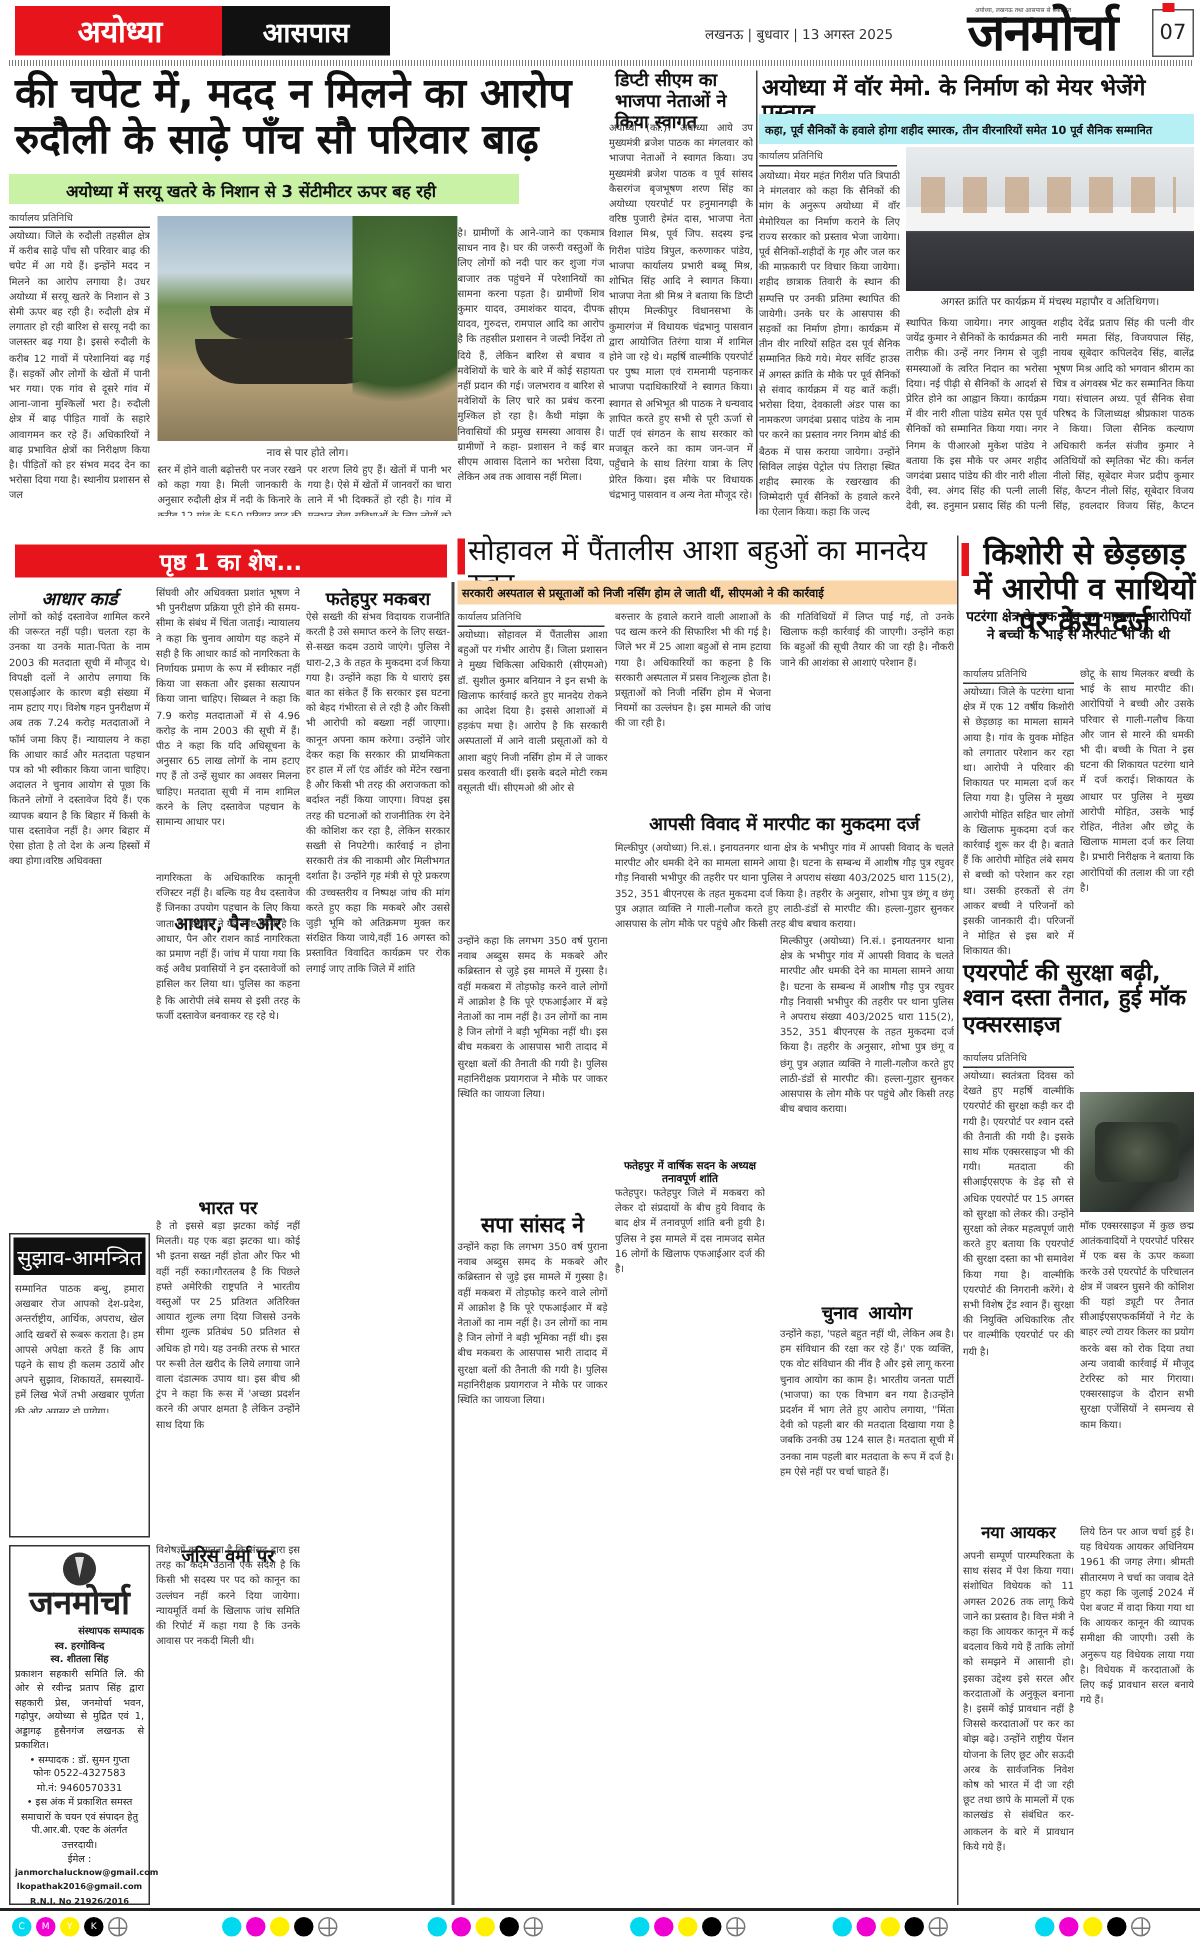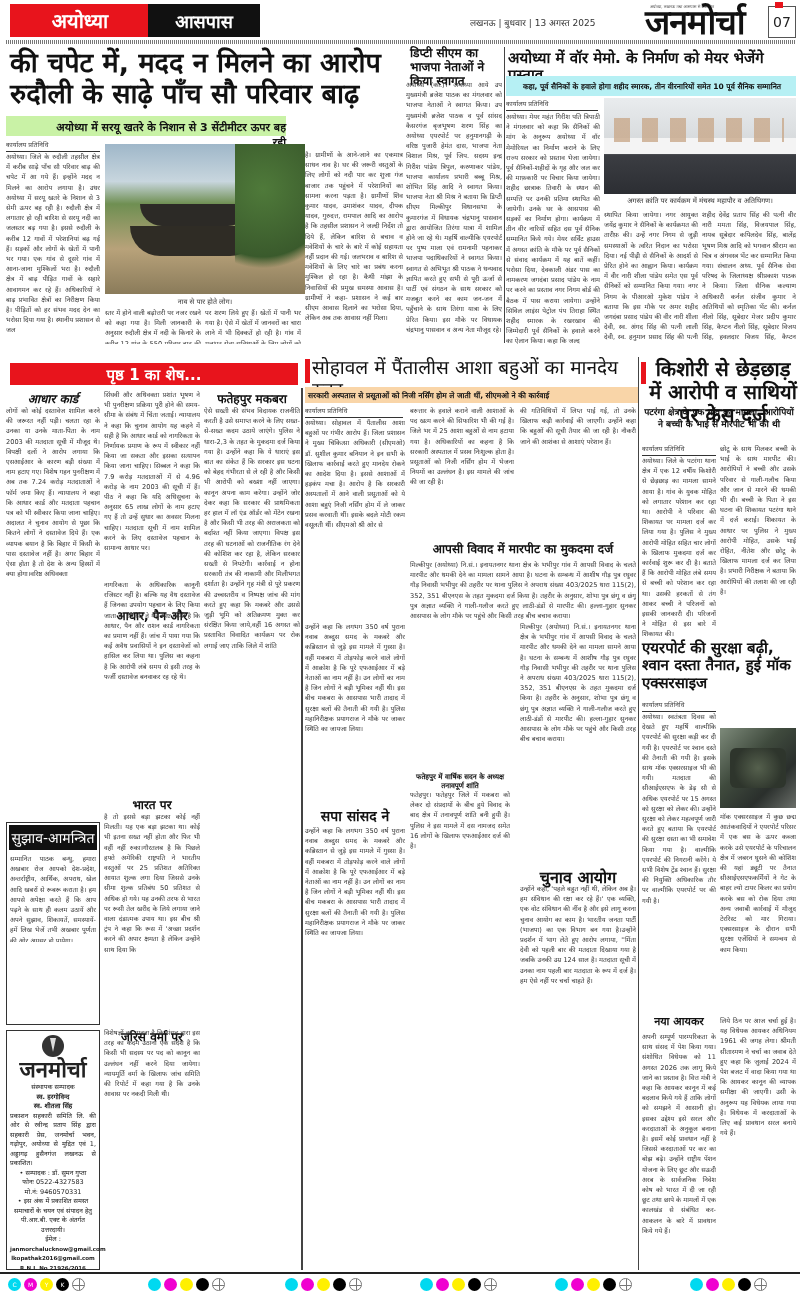--- a/index.html
+++ b/index.html
@@ -40,39 +40,39 @@
 <div class="abs mast-tag">अयोध्या, लखनऊ तथा आसपास से प्रकाशित</div>
 <div class="abs masthead">जनमोर्चा</div>
 <div class="abs pageno">07</div>
 <div class="abs pageno-flag"></div>
 <div class="abs dotted-rule"></div>
 
 <div class="abs headline" style="left:10px;top:47px;width:390px;font-size:27px;">
   <div>की चपेट में, मदद न मिलने का आरोप</div>
   <div>रुदौली के साढ़े पाँच सौ परिवार बाढ़</div>
 </div>
-<div class="abs subhead-band" style="left:6px;top:116px;width:280px;height:20px;background:#c9f2a6;font-size:11px;padding:3px 0 0 38px;text-align:right;">अयोध्या में सरयू खतरे के निशान से 3 सेंटीमीटर ऊपर बह रही</div>
+<div class="abs subhead-band" style="left:6px;top:116px;width:340px;height:20px;background:#c9f2a6;font-size:11px;padding:3px 0 0 38px;">अयोध्या में सरयू खतरे के निशान से 3 सेंटीमीटर ऊपर बह रही</div>
 <div class="abs byline" style="left:6px;top:140px;width:94px;">कार्यालय प्रतिनिधि</div>
 <div class="abs col-text" style="left:6px;top:152px;width:94px;height:192px;">अयोध्या। जिले के रुदौली तहसील क्षेत्र में करीब साढ़े पाँच सौ परिवार बाढ़ की चपेट में आ गये हैं। इन्होंने मदद न मिलने का आरोप लगाया है। उधर अयोध्या में सरयू खतरे के निशान से 3 सेमी ऊपर बह रही है। रुदौली क्षेत्र में लगातार हो रही बारिश से सरयू नदी का जलस्तर बढ़ गया है। इससे रुदौली के करीब 12 गावों में परेशानियां बढ़ गई हैं। सड़कों और लोगों के खेतों में पानी भर गया। एक गांव से दूसरे गांव में आना-जाना मुश्किलों भरा है। रुदौली क्षेत्र में बाढ़ पीड़ित गावों के सहारे आवागमन कर रहे हैं। अधिकारियों ने बाढ़ प्रभावित क्षेत्रों का निरीक्षण किया है। पीड़ितों को हर संभव मदद देन का भरोसा दिया गया है। स्थानीय प्रशासन से जल</div>
 <div class="abs photo" style="left:105px;top:144px;width:200px;height:150px;background:linear-gradient(180deg,#9fb7c9 0%,#c8d6de 25%,#6f8f52 40%,#b8a27a 70%,#8a7b5a 100%);">
   <div style="position:absolute;left:35px;top:60px;width:110px;height:22px;background:#2c2a26;border-radius:0 0 30px 30px;"></div>
   <div style="position:absolute;left:25px;top:82px;width:130px;height:30px;background:#2f2c25;border-radius:0 0 40px 40px;"></div>
   <div style="position:absolute;right:0;top:0;width:70px;height:150px;background:radial-gradient(circle at 40% 30%,#4f7a3a 0%,#3a5a2c 60%,transparent 70%);"></div>
 </div>
 <div class="abs caption" style="left:105px;top:297px;width:200px;">नाव से पार होते लोग।</div>
 <div class="abs col-text" style="left:105px;top:308px;width:96px;height:36px;">स्तर में होने वाली बढ़ोत्तरी पर नजर रखने को कहा गया है। मिली जानकारी के अनुसार रुदौली क्षेत्र में नदी के किनारे के करीब 12 गांव के 550 परिवार बाढ़ की चपेट में हैं। कैथी मांझा के कई परिवार रौनाही तटबंध</div>
 <div class="abs col-text" style="left:205px;top:308px;width:96px;height:36px;">पर शरण लिये हुए हैं। खेतों में पानी भर गया है। ऐसे में खेतों में जानवरों का चारा लाने में भी दिक्कतें हो रही है। गांव में मूलभूत सेवा-सुविधाओं के लिए लोगों को खासी जद्दोजहद करने पड़ रही है। चारों तरफ पानी भरा हुआ</div>
 <div class="abs col-text" style="left:305px;top:150px;width:98px;height:194px;">है। ग्रामीणों के आने-जाने का एकमात्र साधन नाव है। घर की जरूरी वस्तुओं के लिए लोगों को नदी पार कर शुजा गंज बाजार तक पहुंचने में परेशानियों का सामना करना पड़ता है। ग्रामीणों शिव कुमार यादव, उमाशंकर यादव, दीपक यादव, गुरुदत्त, रामपाल आदि का आरोप है कि तहसील प्रशासन ने जल्दी निर्देश तो दिये हैं, लेकिन बारिश से बचाव व मवेशियों के चारे के बारे में कोई सहायता नहीं प्रदान की गई। जलभराव व बारिश से मवेशियों के लिए चारे का प्रबंध करना मुश्किल हो रहा है। कैथी मांझा के निवासियों की प्रमुख समस्या आवास है। ग्रामीणों ने कहा- प्रशासन ने कई बार सीएम आवास दिलाने का भरोसा दिया, लेकिन अब तक आवास नहीं मिला।</div>
 
 <div class="abs headline" style="left:410px;top:47px;width:100px;font-size:12px;">डिप्टी सीएम का भाजपा नेताओं ने किया स्वागत</div>
 <div class="abs col-text" style="left:406px;top:80px;width:96px;height:264px;">अयोध्या (का.)। अयोध्या आये उप मुख्यमंत्री ब्रजेश पाठक का मंगलवार को भाजपा नेताओं ने स्वागत किया। उप मुख्यमंत्री ब्रजेश पाठक व पूर्व सांसद कैसरगंज बृजभूषण शरण सिंह का अयोध्या एयरपोर्ट पर हनुमानगढ़ी के वरिष्ठ पुजारी हेमंत दास, भाजपा नेता विशाल मिश्र, पूर्व जिप. सदस्य इन्द्र गिरीश पांडेय त्रिपुल, करुणाकर पांडेय, भाजपा कार्यालय प्रभारी बब्बू मिश्र, शोभित सिंह आदि ने स्वागत किया। भाजपा नेता श्री मिश्र ने बताया कि डिप्टी सीएम मिल्कीपुर विधानसभा के कुमारगंज में विधायक चंद्रभानु पासवान द्वारा आयोजित तिरंगा यात्रा में शामिल होने जा रहे थे। महर्षि वाल्मीकि एयरपोर्ट पर पुष्प माला एवं रामनामी पहनाकर भाजपा पदाधिकारियों ने स्वागत किया। स्वागत से अभिभूत श्री पाठक ने धन्यवाद ज्ञापित करते हुए सभी से पूरी ऊर्जा से पार्टी एवं संगठन के साथ सरकार को मजबूत करने का काम जन-जन में पहुँचाने के साथ तिरंगा यात्रा के लिए प्रेरित किया। इस मौके पर विधायक चंद्रभानु पासवान व अन्य नेता मौजूद रहे।</div>
 <div class="abs vrule" style="left:504px;top:47px;width:1px;height:296px;"></div>
 
 <div class="abs headline" style="left:508px;top:50px;width:290px;font-size:15px;">अयोध्या में वॉर मेमो. के निर्माण को मेयर भेजेंगे प्रस्ताव</div>
-<div class="abs subhead-band" style="left:506px;top:76px;width:290px;height:20px;background:#b6f0f4;font-size:7.5px;padding:5px 2px 0 4px;text-align:center;">कहा, पूर्व सैनिकों के हवाले होगा शहीद स्मारक, तीन वीरनारियों समेत 10 पूर्व सैनिक सम्मानित</div>
+<div class="abs subhead-band" style="left:506px;top:76px;width:290px;height:20px;background:#b6f0f4;font-size:7.5px;padding:5px 2px 0 4px;">कहा, पूर्व सैनिकों के हवाले होगा शहीद स्मारक, तीन वीरनारियों समेत 10 पूर्व सैनिक सम्मानित</div>
 <div class="abs byline" style="left:506px;top:99px;width:92px;">कार्यालय प्रतिनिधि</div>
 <div class="abs col-text" style="left:506px;top:112px;width:94px;height:232px;">अयोध्या। मेयर महंत गिरीश पति त्रिपाठी ने मंगलवार को कहा कि सैनिकों की मांग के अनुरूप अयोध्या में वॉर मेमोरियल का निर्माण कराने के लिए राज्य सरकार को प्रस्ताव भेजा जायेगा। पूर्व सैनिकों-शहीदों के गृह और जल कर की माफ़कारी पर विचार किया जायेगा। शहीद छात्राक तिवारी के स्थान की सम्पत्ति पर उनकी प्रतिमा स्थापित की जायेगी। उनके घर के आसपास की सड़कों का निर्माण होगा। कार्यक्रम में तीन वीर नारियों सहित दस पूर्व सैनिक सम्मानित किये गये। मेयर सर्विट हाउस में अगस्त क्रांति के मौके पर पूर्व सैनिकों से संवाद कार्यक्रम में यह बातें कहीं। भरोसा दिया, देवकाली अंडर पास का नामकरण जगदंबा प्रसाद पांडेय के नाम पर करने का प्रस्ताव नगर निगम बोर्ड की बैठक में पास कराया जायेगा। उन्होंने सिविल लाइंस पेट्रोल पंप तिराहा स्थित शहीद स्मारक के रखरखाव की जिम्मेदारी पूर्व सैनिकों के हवाले करने का ऐलान किया। कहा कि जल्द</div>
 <div class="abs photo" style="left:604px;top:98px;width:192px;height:96px;background:linear-gradient(180deg,#e9ecee 0%,#d7dadc 45%,#3b3d42 60%,#2c2e33 100%);">
   <div style="position:absolute;left:0;top:40px;width:192px;height:16px;background:#f4f4f4;"></div>
   <div style="position:absolute;left:10px;top:20px;width:170px;height:24px;background:repeating-linear-gradient(90deg,#c9a98b 0 16px,transparent 16px 28px);opacity:.8"></div>
 </div>
 <div class="abs caption" style="left:604px;top:196px;width:192px;">अगस्त क्रांति पर कार्यक्रम में मंचस्थ महापौर व अतिथिगण।</div>
 <div class="abs col-text" style="left:604px;top:210px;width:94px;height:134px;">स्थापित किया जायेगा। नगर आयुक्त जयेंद्र कुमार ने सैनिकों के कार्यक्रमत की तारीफ़ की। उन्हें नगर निगम से जुड़ी समस्याओं के त्वरित निदान का भरोसा दिया। नई पीढ़ी से सैनिकों के आदर्श से प्रेरित होने का आह्वान किया। कार्यक्रम में वीर नारी शीला पांडेय समेत एस पूर्व सैनिकों को सम्मानित किया गया। नगर निगम के पीआरओ मुकेश पांडेय ने बताया कि इस मौके पर अमर शहीद जगदंबा प्रसाद पांडेय की वीर नारी शीला देवी, स्व. अंगद सिंह की पत्नी लाली देवी, स्व. हनुमान प्रसाद सिंह की पत्नी प्रतिमा देवी, अवकाश प्राप्त</div>
 <div class="abs col-text" style="left:702px;top:210px;width:94px;height:134px;">शहीद देवेंद्र प्रताप सिंह की पत्नी वीर नारी ममता सिंह, विजयपाल सिंह, नायब सूबेदार कपिलदेव सिंह, बालेंद्र भूषण मिश्र आदि को भगवान श्रीराम का चित्र व अंगवस्त्र भेंट कर सम्मानित किया गया। संचालन अध्य. पूर्व सैनिक सेवा परिषद के जिलाध्यक्ष श्रीप्रकाश पाठक ने किया। जिला सैनिक कल्याण अधिकारी कर्नल संजीव कुमार ने अतिथियों को स्मृतिका भेंट की। कर्नल नीलो सिंह, सूबेदार मेजर प्रदीप कुमार सिंह, कैप्टन नीलो सिंह, सूबेदार विजय सिंह, हवलदार विजय सिंह, कैप्टन जगदीश प्रसाद द्विवेदी आदि ने कार्यक्रम को संबोधित किया।</div>
 
@@ -94,21 +94,21 @@
   <div class="suggest-head">सुझाव-आमन्त्रित</div>
   <div class="col-text" style="padding:2px 3px;height:90px;">सम्मानित पाठक बन्धु, हमारा अखबार रोज आपको देश-प्रदेश, अन्तर्राष्ट्रीय, आर्थिक, अपराध, खेल आदि खबरों से रूबरू कराता है। हम आपसे अपेक्षा करते हैं कि आप पढ़ने के साथ ही कलम उठायें और अपने सुझाव, शिकायतें, समस्यायें- हमें लिख भेजें तभी अखबार पूर्णता की ओर अग्रसर हो पायेगा।</div>
 </div>
 
 <div class="abs brand-box">
   <div style="width:22px;height:22px;margin:4px auto 0;border-radius:50%;background:#333;position:relative;">
     <div style="position:absolute;left:8px;top:3px;width:6px;height:14px;background:#ddd;clip-path:polygon(50% 100%,0 0,100% 0);"></div>
   </div>
   <div style="text-align:center;font-size:22px;font-weight:900;line-height:26px;">जनमोर्चा</div>
   <div style="font-size:6.5px;text-align:center;line-height:9.5px;padding:0 3px;">
-    <div style="font-weight:normal;">संस्थापक सम्पादक</div>
+    <div style="font-weight:bold;text-align:right;">संस्थापक सम्पादक</div>
     <div style="font-weight:bold;">स्व. हरगोविन्द</div>
     <div style="font-weight:bold;">स्व. शीतला सिंह</div>
     <div style="text-align:justify;">प्रकाशन सहकारी समिति लि. की ओर से रवीन्द्र प्रताप सिंह द्वारा सहकारी प्रेस, जनमोर्चा भवन, गढ़ोपुर, अयोध्या से मुद्रित एवं 1, अड्डागढ़ हुसैनगंज लखनऊ से प्रकाशित।</div>
     <div>• सम्पादक : डॉ. सुमन गुप्ता</div>
     <div>फोनः 0522-4327583</div>
     <div>मो.नं: 9460570331</div>
     <div>• इस अंक में प्रकाशित समस्त समाचारों के चयन एवं संपादन हेतु पी.आर.बी. एक्ट के अंतर्गत उत्तरदायी।</div>
     <div>ईमेल :</div>
     <div style="font-weight:bold;font-size:5.5px;">janmorchalucknow@gmail.com</div>
     <div style="font-weight:bold;font-size:5.5px;">lkopathak2016@gmail.com</div>
@@ -126,21 +126,21 @@
 
 <div class="abs headline" style="left:410px;top:543px;width:226px;font-size:12px;text-align:center;">आपसी विवाद में मारपीट का मुकदमा दर्ज</div>
 <div class="abs col-text" style="left:410px;top:560px;width:226px;height:62px;">मिल्कीपुर (अयोध्या) नि.सं.। इनायतनगर थाना क्षेत्र के भभीपुर गांव में आपसी विवाद के चलते मारपीट और धमकी देने का मामला सामने आया है। घटना के सम्बन्ध में आशीष गौड़ पुत्र रघुवर गौड़ निवासी भभीपुर की तहरीर पर थाना पुलिस ने अपराध संख्या 403/2025 धारा 115(2), 352, 351 बीएनएस के तहत मुकदमा दर्ज किया है। तहरीर के अनुसार, शोभा पुत्र छंगू व छंगू पुत्र अज्ञात व्यक्ति ने गाली-गलौज करते हुए लाठी-डंडों से मारपीट की। हल्ला-गुहार सुनकर आसपास के लोग मौके पर पहुंचे और किसी तरह बीच बचाव कराया।</div>
 
 <div class="abs col-text" style="left:305px;top:622px;width:100px;height:170px;">उन्होंने कहा कि लगभग 350 वर्ष पुराना नवाब अब्दुस समद के मकबरे और कब्रिस्तान से जुड़े इस मामले में गुस्सा है। वहीं मकबरा में तोड़फोड़ करने वाले लोगों में आक्रोश है कि पूरे एफआईआर में बड़े नेताओं का नाम नहीं है। उन लोगों का नाम है जिन लोगों ने बड़ी भूमिका नहीं थी। इस बीच मकबरा के आसपास भारी तादाद में सुरक्षा बलों की तैनाती की गयी है। पुलिस महानिरीक्षक प्रयागराज ने मौके पर जाकर स्थिति का जायजा लिया।</div>
 <div class="abs sub-title" style="left:305px;top:806px;width:100px;font-size:14px;">सपा सांसद ने</div>
 <div class="abs col-text" style="left:305px;top:826px;width:100px;height:444px;">उन्होंने कहा कि लगभग 350 वर्ष पुराना नवाब अब्दुस समद के मकबरे और कब्रिस्तान से जुड़े इस मामले में गुस्सा है। वहीं मकबरा में तोड़फोड़ करने वाले लोगों में आक्रोश है कि पूरे एफआईआर में बड़े नेताओं का नाम नहीं है। उन लोगों का नाम है जिन लोगों ने बड़ी भूमिका नहीं थी। इस बीच मकबरा के आसपास भारी तादाद में सुरक्षा बलों की तैनाती की गयी है। पुलिस महानिरीक्षक प्रयागराज ने मौके पर जाकर स्थिति का जायजा लिया।</div>
 <div class="abs sub-title" style="left:410px;top:772px;width:100px;font-size:7px;">फतेहपुर में वार्षिक सदन के अध्यक्ष तनावपूर्ण शांति</div>
 <div class="abs col-text" style="left:410px;top:790px;width:100px;height:480px;">फतेहपुर। फतेहपुर जिले में मकबरा को लेकर दो संप्रदायों के बीच हुये विवाद के बाद क्षेत्र में तनावपूर्ण शांति बनी हुयी है। पुलिस ने इस मामले में दस नामजद समेत 16 लोगों के खिलाफ एफआईआर दर्ज की है।</div>
 <div class="abs col-text" style="left:520px;top:622px;width:116px;height:238px;">मिल्कीपुर (अयोध्या) नि.सं.। इनायतनगर थाना क्षेत्र के भभीपुर गांव में आपसी विवाद के चलते मारपीट और धमकी देने का मामला सामने आया है। घटना के सम्बन्ध में आशीष गौड़ पुत्र रघुवर गौड़ निवासी भभीपुर की तहरीर पर थाना पुलिस ने अपराध संख्या 403/2025 धारा 115(2), 352, 351 बीएनएस के तहत मुकदमा दर्ज किया है। तहरीर के अनुसार, शोभा पुत्र छंगू व छंगू पुत्र अज्ञात व्यक्ति ने गाली-गलौज करते हुए लाठी-डंडों से मारपीट की। हल्ला-गुहार सुनकर आसपास के लोग मौके पर पहुंचे और किसी तरह बीच बचाव कराया।</div>
-<div class="abs sub-title" style="left:520px;top:866px;width:116px;font-size:16px;">चुनाव आयोग</div>
+<div class="abs sub-title" style="left:520px;top:866px;width:116px;font-size:12px;font-family:Liberation Mono, monospace;">चुनाव आयोग</div>
 <div class="abs col-text" style="left:520px;top:884px;width:116px;height:386px;">उन्होंने कहा, 'पहले बहुत नहीं थी, लेकिन अब है। हम संविधान की रक्षा कर रहे हैं।' एक व्यक्ति, एक वोट संविधान की नींव है और इसे लागू करना चुनाव आयोग का काम है। भारतीय जनता पार्टी (भाजपा) का एक विभाग बन गया है।उन्होंने प्रदर्शन में भाग लेते हुए आरोप लगाया, ''मिंता देवी को पहली बार की मतदाता दिखाया गया है जबकि उनकी उम्र 124 साल है। मतदाता सूची में उनका नाम पहली बार मतदाता के रूप में दर्ज है। हम ऐसे नहीं पर चर्चा चाहते हैं।</div>
 
 <div class="abs vrule" style="left:638px;top:357px;width:1px;height:913px;"></div>
 
 <div class="abs" style="left:641px;top:362px;width:5px;height:22px;background:#e8141c;"></div>
 <div class="abs headline" style="left:648px;top:358px;width:150px;font-size:20px;text-align:center;">किशोरी से छेड़छाड़ में आरोपी व साथियों पर केस दर्ज</div>
 <div class="abs subhead-band" style="left:642px;top:406px;width:154px;font-size:9px;text-align:center;line-height:12px;">पटरंगा क्षेत्र के एक गाँव का मामला, आरोपियों ने बच्ची के भाई से मारपीट भी की थी</div>
 <div class="abs byline" style="left:642px;top:444px;width:74px;">कार्यालय प्रतिनिधि</div>
 <div class="abs col-text" style="left:642px;top:456px;width:74px;height:180px;">अयोध्या। जिले के पटरंगा थाना क्षेत्र में एक 12 वर्षीय किशोरी से छेड़छाड़ का मामला सामने आया है। गांव के युवक मोहित को लगातार परेशान कर रहा था। आरोपी ने परिवार की शिकायत पर मामला दर्ज कर लिया गया है। पुलिस ने मुख्य आरोपी मोहित सहित चार लोगों के खिलाफ मुकदमा दर्ज कर कार्रवाई शुरू कर दी है। बताते हैं कि आरोपी मोहित लंबे समय से बच्ची को परेशान कर रहा था। उसकी हरकतों से तंग आकर बच्ची ने परिजनों को इसकी जानकारी दी। परिजनों ने मोहित से इस बारे में शिकायत की।</div>
 <div class="abs col-text" style="left:720px;top:444px;width:76px;height:192px;">छोटू के साथ मिलकर बच्ची के भाई के साथ मारपीट की। आरोपियों ने बच्ची और उसके परिवार से गाली-गलौच किया और जान से मारने की धमकी भी दी। बच्ची के पिता ने इस घटना की शिकायत पटरंगा थाने में दर्ज कराई। शिकायत के आधार पर पुलिस ने मुख्य आरोपी मोहित, उसके भाई रोहित, नीतेश और छोटू के खिलाफ मामला दर्ज कर लिया है। प्रभारी निरीक्षक ने बताया कि आरोपियों की तलाश की जा रही है।</div>

